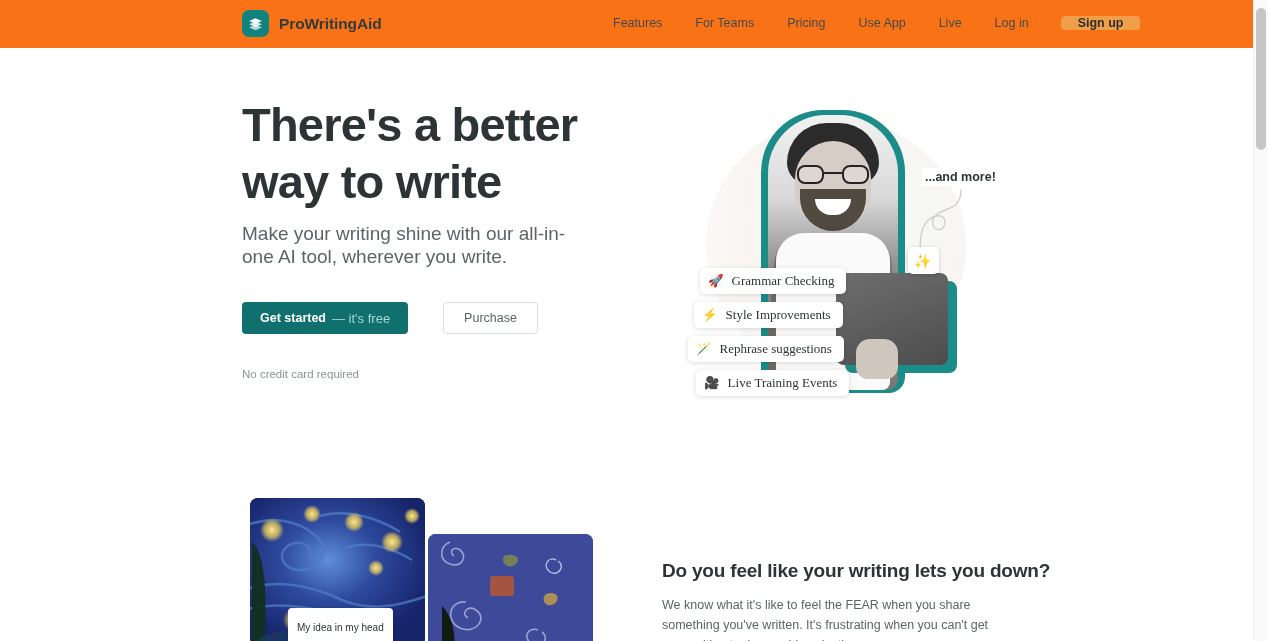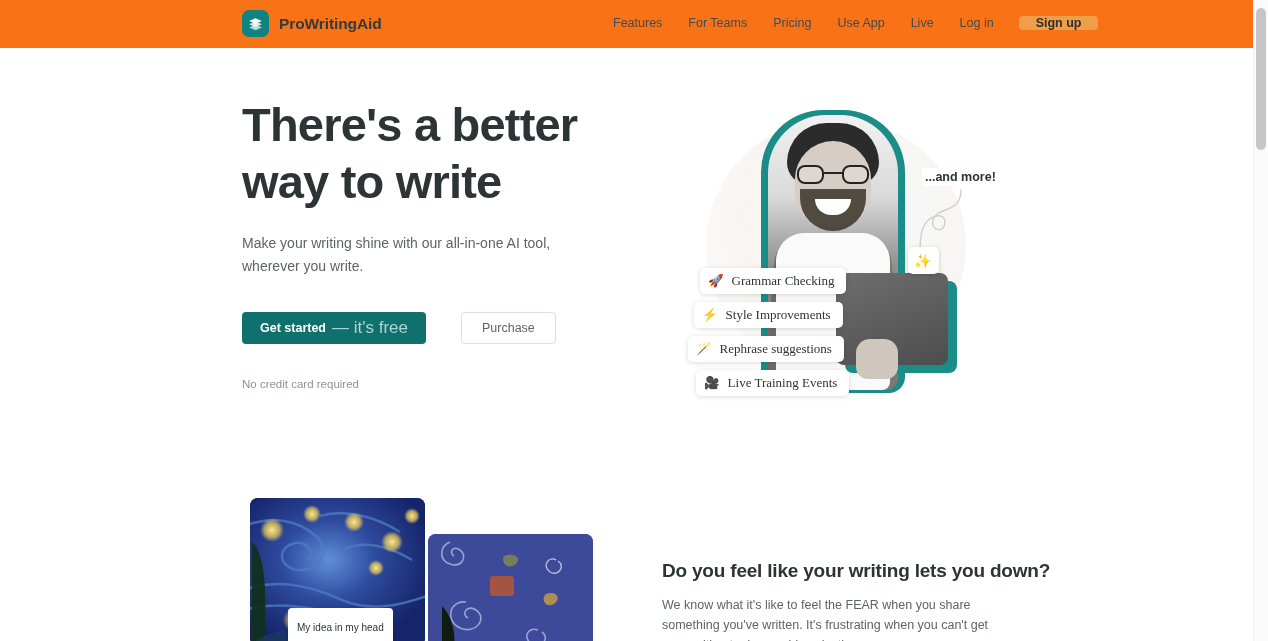--- a/index.html
+++ b/index.html
@@ -56,21 +56,21 @@
     letter-spacing: -0.1px;
     white-space: nowrap;
   }
 
   .main-nav {
     position: absolute;
     left: 600px;
     top: 8px;
     display: flex;
     align-items: center;
-    gap: 0px;
+    gap: 7px;
   }
   .nav-link {
     font-size: 12.5px;
     color: #434b4d;
     padding: 8px 13px;
     text-decoration: none;
     white-space: nowrap;
     cursor: pointer;
   }
 
@@ -102,22 +102,22 @@
     width: 400px;
   }
   .hero-title {
     font-size: 47px;
     line-height: 57px;
     font-weight: bold;
     color: #2d3436;
     letter-spacing: -0.8px;
   }
   .hero-sub {
-    margin-top: 22px;
-    font-size: 14px;
+    margin-top: 12px;
+    font-size: 19px;
     line-height: 23px;
     color: #5c6566;
     max-width: 330px;
   }
   .hero-cta {
     margin-top: 34px;
     display: flex;
     align-items: center;
     gap: 35px;
   }
@@ -134,21 +134,21 @@
     font-family: "Liberation Sans", sans-serif;
   }
   .btn-primary .lbl {
     color: #ffffff;
     font-size: 12.5px;
     font-weight: bold;
     white-space: nowrap;
   }
   .btn-primary .sub {
     color: #a9d7d4;
-    font-size: 17px;
+    font-size: 13px;
     white-space: nowrap;
   }
   .btn-secondary {
     background: #ffffff;
     border: 1px solid #d9dede;
     border-radius: 4px;
     height: 32px;
     padding: 0 20px;
     color: #5c6566;
     font-size: 12.5px;

